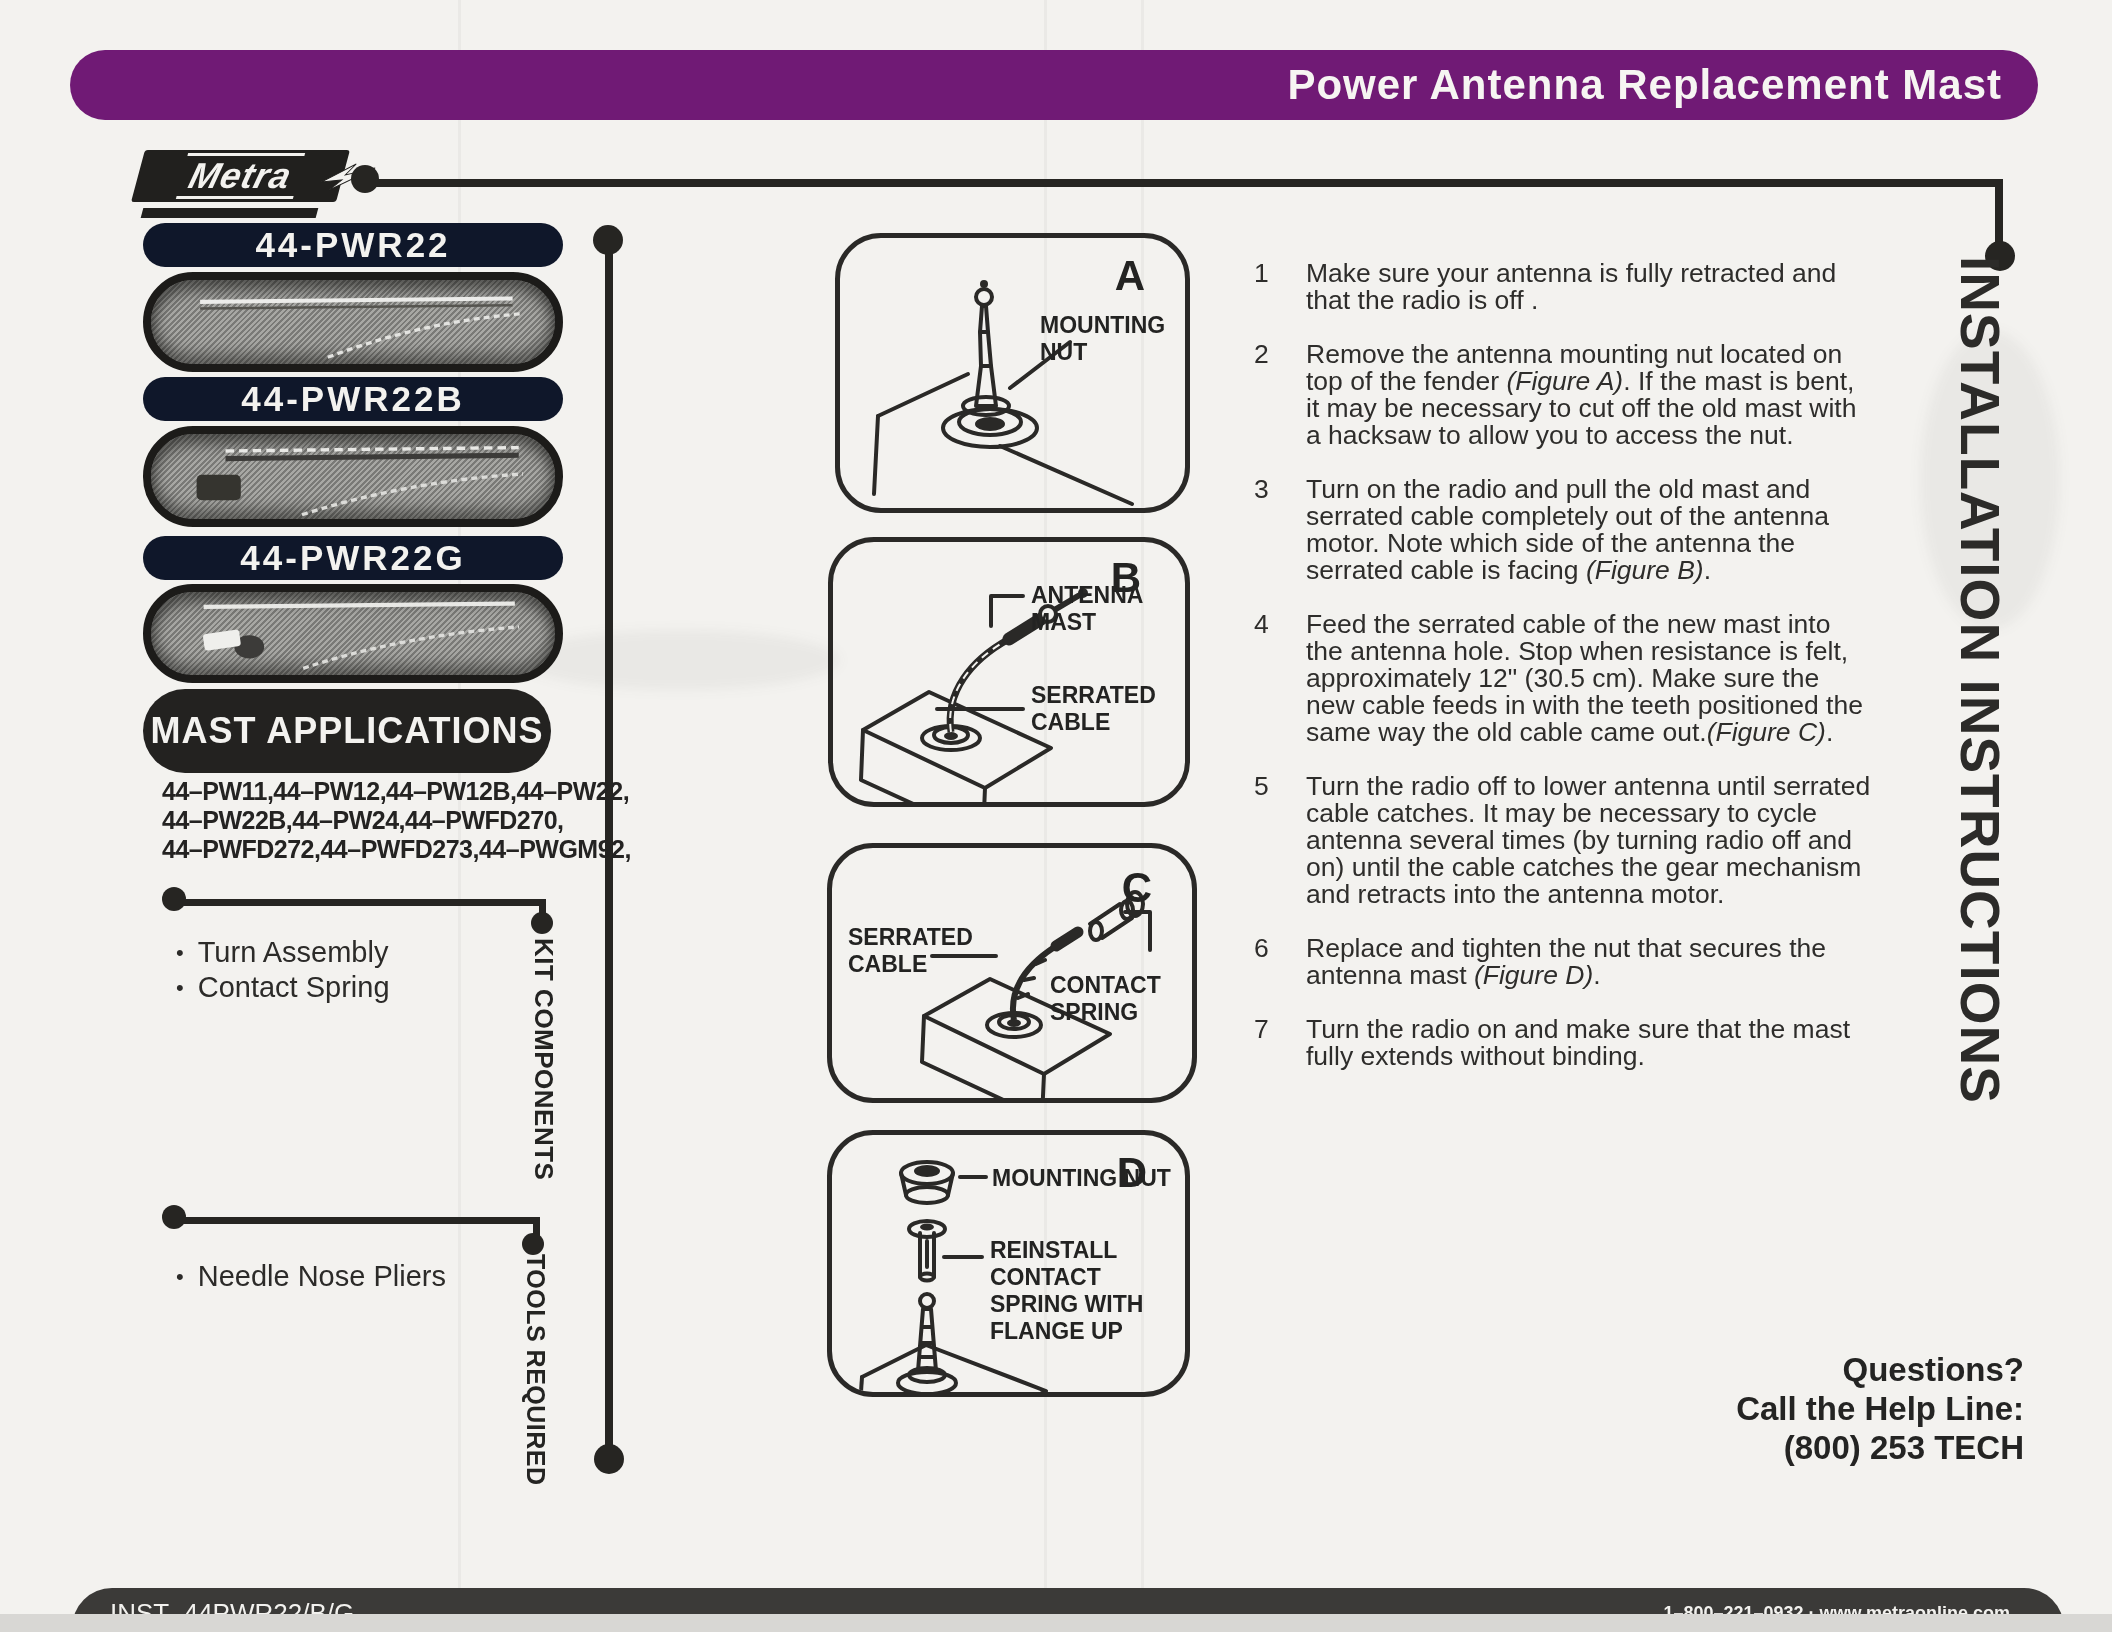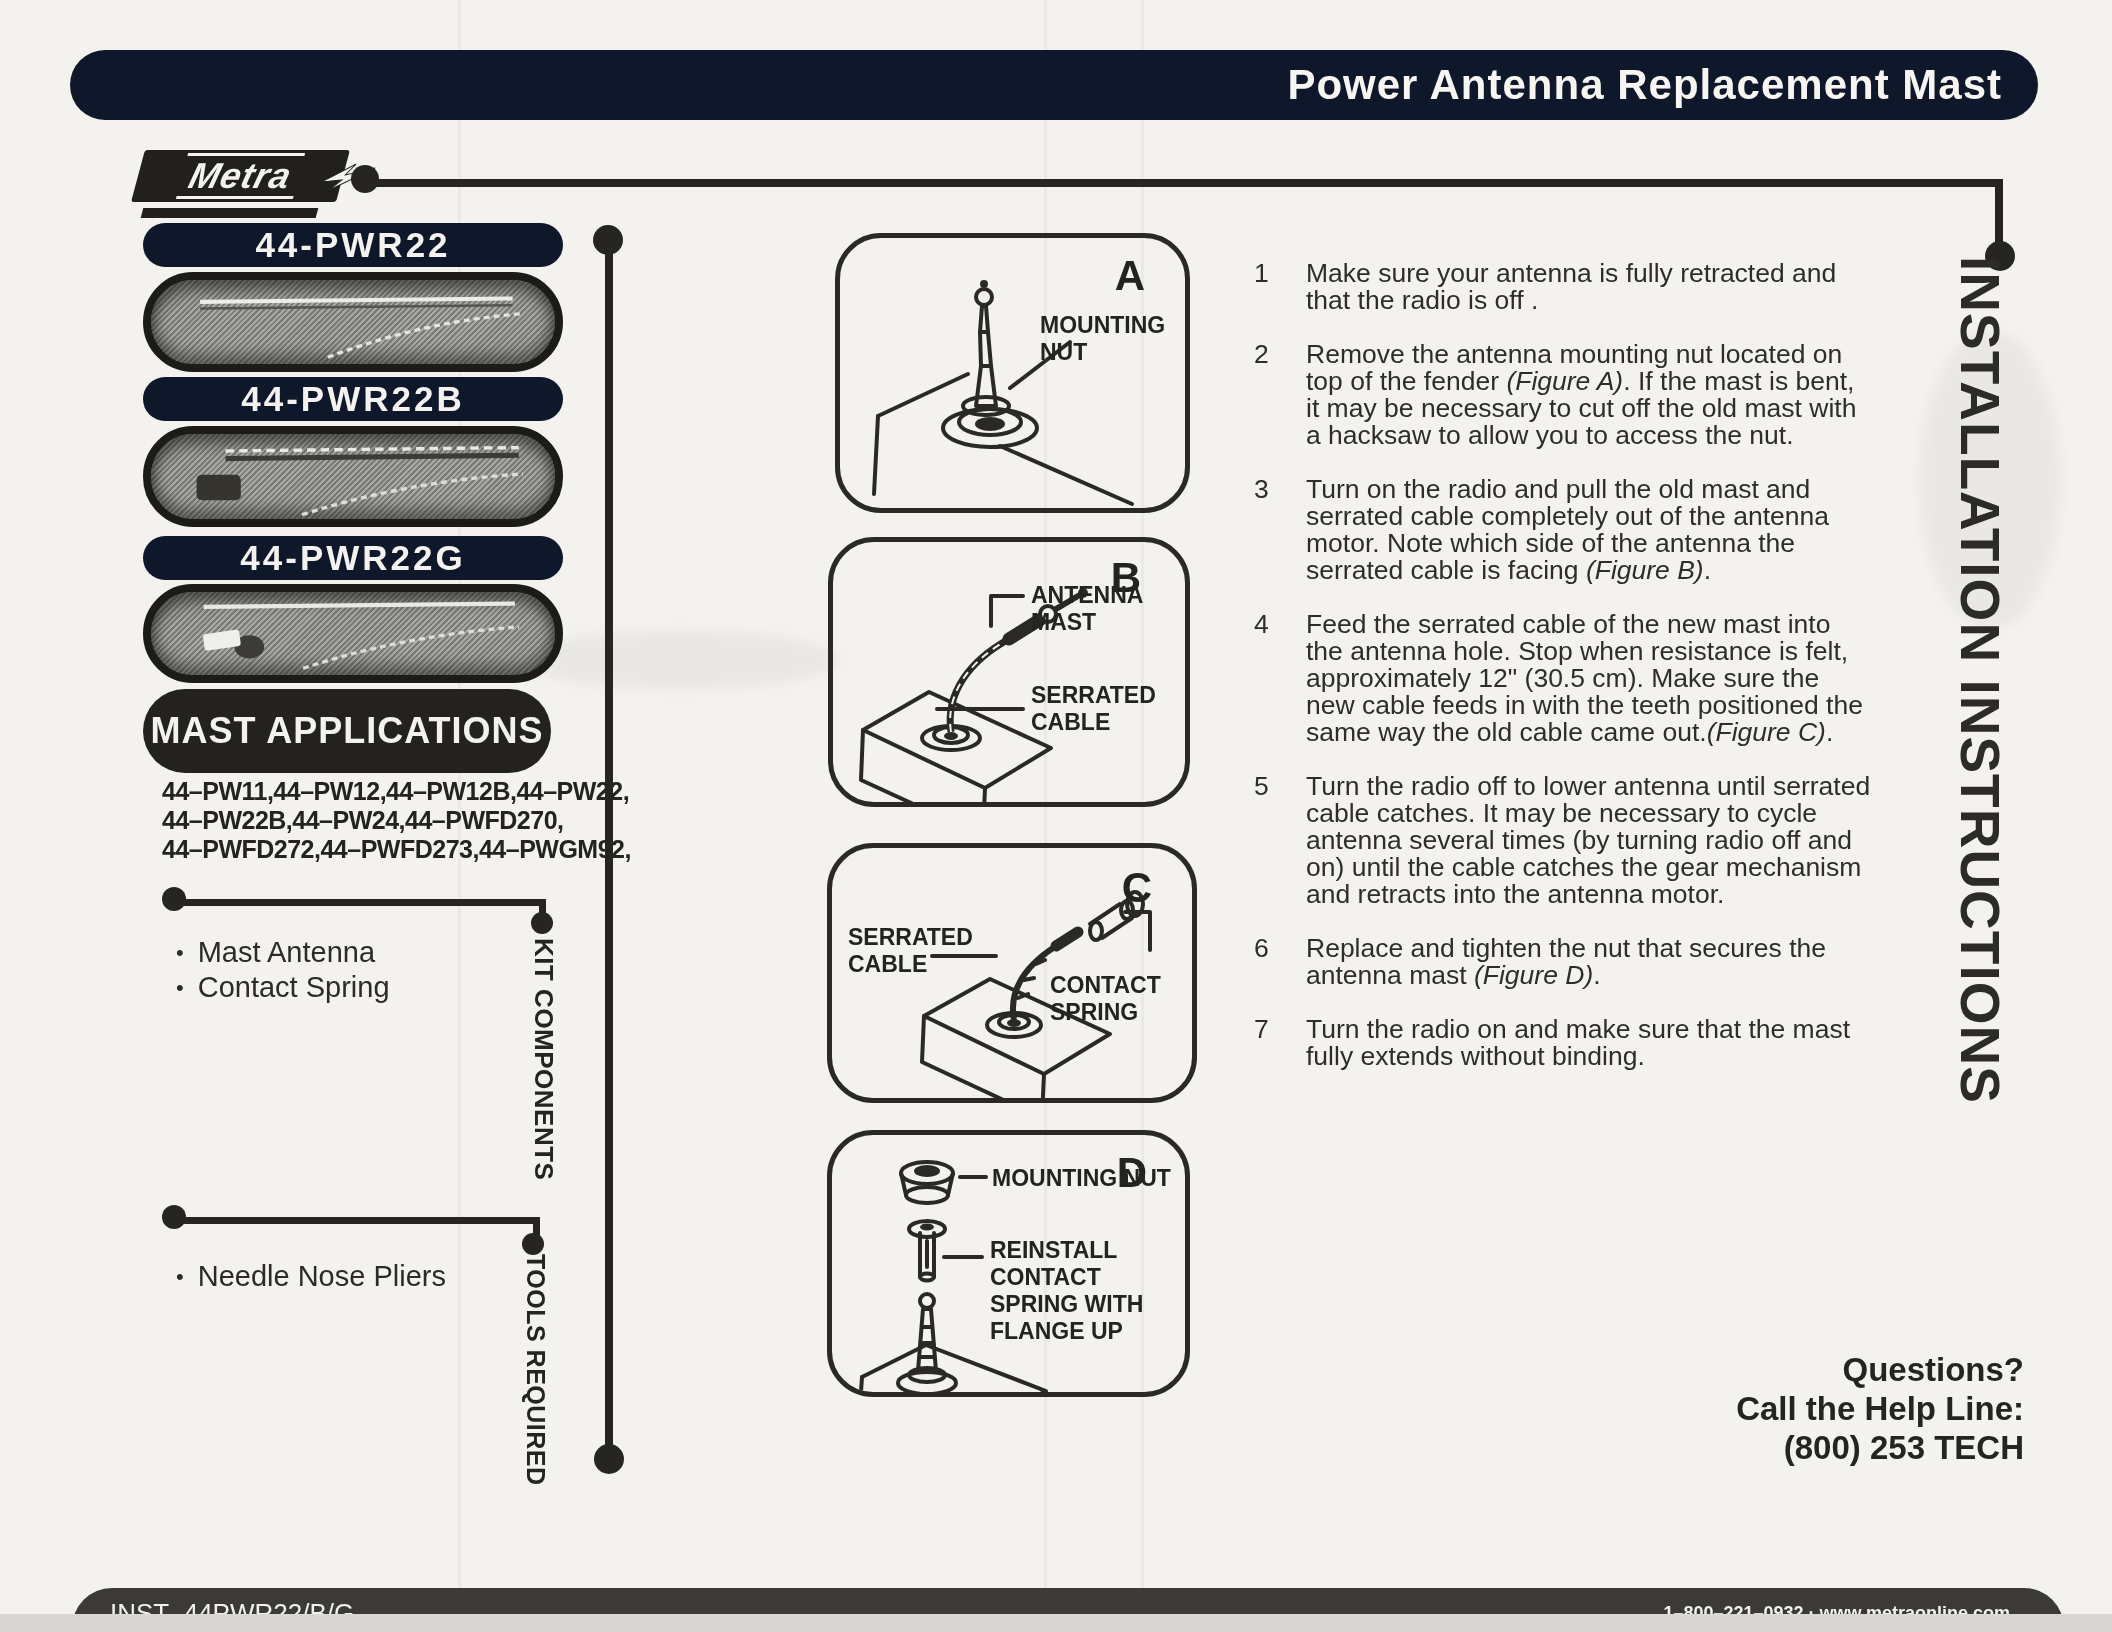--- a/index.html
+++ b/index.html
@@ -3,21 +3,21 @@
 <meta charset="utf-8">
 <style>
   * { margin:0; padding:0; box-sizing:border-box; }
   body { background:#888; font-family:"Liberation Sans", sans-serif; }
   .page { position:relative; width:2112px; height:1632px; background:#f3f2ef; overflow:hidden;
           font-family:"Liberation Sans", sans-serif; color:#2b2a28; }
   .crease { position:absolute; top:0; width:3px; height:1632px; background:rgba(0,0,0,0.035); }
   .smudge { position:absolute; background:rgba(60,60,55,0.05); filter:blur(6px); border-radius:50%; }
 
   
-  .banner { position:absolute; left:70px; top:50px; width:1968px; height:70px; background:#0f172a; border-radius:36px; }
+  .banner { position:absolute; left:70px; top:50px; width:1968px; height:70px; background:#701a75; border-radius:36px; }
   .banner-title { position:absolute; right:36px; top:50%; transform:translateY(-50%);
                   color:#f6f5f2; font-size:42px; font-weight:bold; letter-spacing:1px; white-space:nowrap; }
 
   
   .logo-main { position:absolute; left:138px; top:150px; width:205px; height:52px; background:#21201e;
                transform:skewX(-15deg); border-radius:3px; display:flex; align-items:center; justify-content:center; }
   .logo-text { color:#f3f2ef; font-size:36px; font-weight:bold; font-style:italic; letter-spacing:1px;
                border-top:3px solid #f3f2ef; border-bottom:3px solid #f3f2ef; padding:0 8px; line-height:40px; }
   .logo-bolt { position:absolute; right:-34px; top:10px; }
   .logo-under { position:absolute; left:142px; top:208px; width:175px; height:10px; background:#21201e; transform:skewX(-15deg); }
@@ -145,21 +145,21 @@
   <div class="apps-lines">
     <div>44–PW11,44–PW12,44–PW12B,44–PW22,</div>
     <div>44–PW22B,44–PW24,44–PWFD270,</div>
     <div>44–PWFD272,44–PWFD273,44–PWGM92,</div>
   </div>
 
   <div class="cdot" style="left:162px;top:887px;width:24px;height:24px"></div>
   <div class="hline" style="left:174px;top:899px;width:372px;height:7px"></div>
   <div class="vline" style="left:539px;top:899px;width:7px;height:24px"></div>
   <div class="cdot" style="left:531px;top:912px;width:22px;height:22px"></div>
-  <div class="bullet-item" style="left:176px;top:936px">Mast Antenna</div>
+  <div class="bullet-item" style="left:176px;top:936px">Turn Assembly</div>
   <div class="bullet-item" style="left:176px;top:971px">Contact Spring</div>
   <div class="vtext" style="left:528px;top:938px;font-size:26px">KIT COMPONENTS</div>
 
   <div class="cdot" style="left:162px;top:1205px;width:24px;height:24px"></div>
   <div class="hline" style="left:174px;top:1217px;width:366px;height:7px"></div>
   <div class="vline" style="left:533px;top:1217px;width:7px;height:26px"></div>
   <div class="cdot" style="left:522px;top:1233px;width:22px;height:22px"></div>
   <div class="bullet-item" style="left:176px;top:1260px">Needle Nose Pliers</div>
   <div class="vtext" style="left:521px;top:1254px;font-size:25px">TOOLS REQUIRED</div>
 

